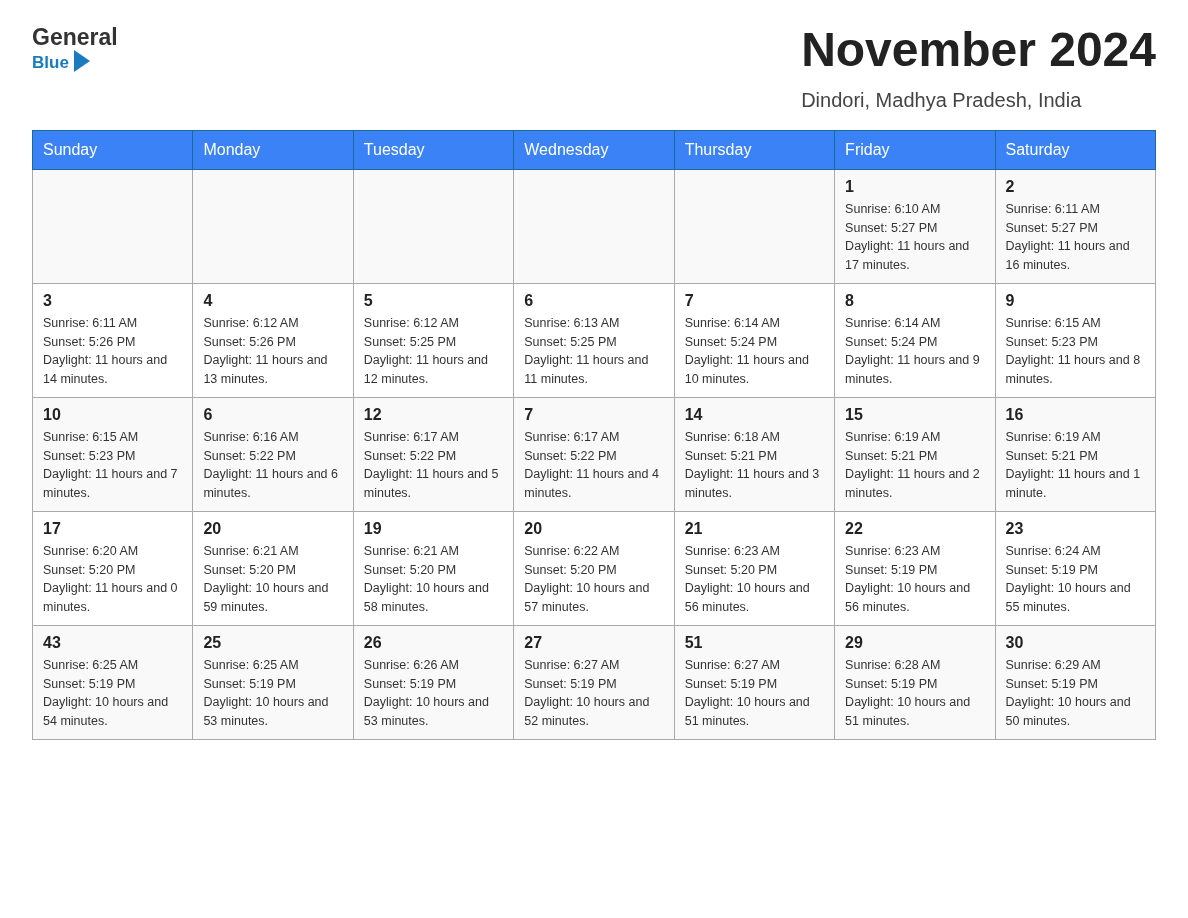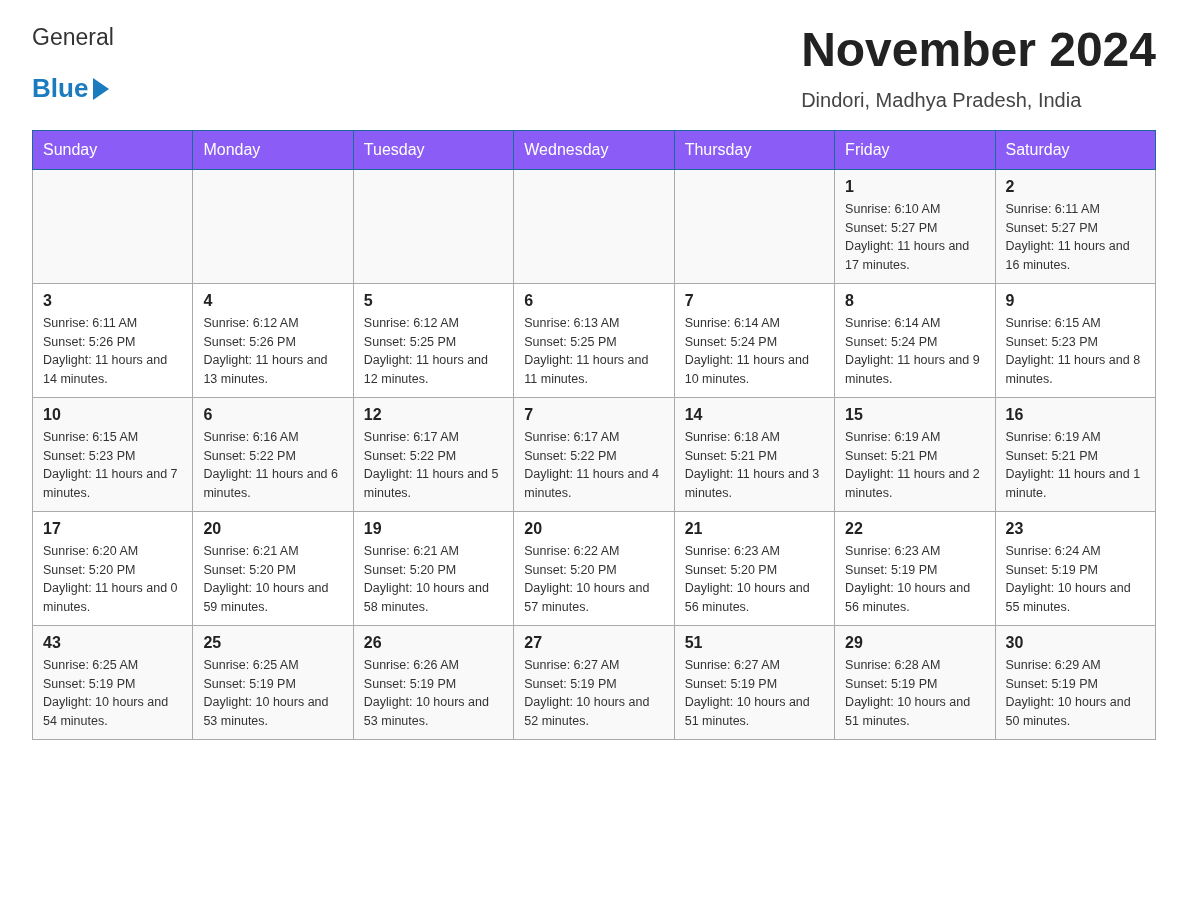--- a/index.html
+++ b/index.html
@@ -28,21 +28,21 @@
       font-size: 20px;
       color: #444;
       margin-top: 12px;
     }
     .calendar-table {
       width: 100%;
       border-collapse: collapse;
       border: 1px solid #999;
     }
     .calendar-table th {
-      background-color: #8b5cf6;
+      background-color: #3b82f6;
       color: #fff;
       font-size: 16px;
       font-weight: normal;
       padding: 10px 10px;
       text-align: left;
       border: 1px solid #1a6aa0;
     }
     .calendar-table td {
       vertical-align: top;
       padding: 8px 10px;
@@ -75,30 +75,29 @@
     }
     .logo-wrapper {
       display: flex;
       align-items: center;
     }
     .logo-text-block {
       line-height: 1.15;
     }
     .logo-line1 {
       font-size: 23px;
-      font-weight: normal;
+      font-weight: bold;
       color: #333;
     }
     .logo-line2 {
-      font-size: 26px;
+      font-size: 17px;
       font-weight: bold;
       color: #1a7bbf;
       display: flex;
-      align-items: center;
-      margin-top: 24px;
+      align-items: flex-end;
     }
     .logo-chevron {
       display: inline-block;
       margin-left: 5px;
       width: 0;
       height: 0;
       border-top: 11px solid transparent;
       border-bottom: 11px solid transparent;
       border-left: 16px solid #1a7bbf;
     }

